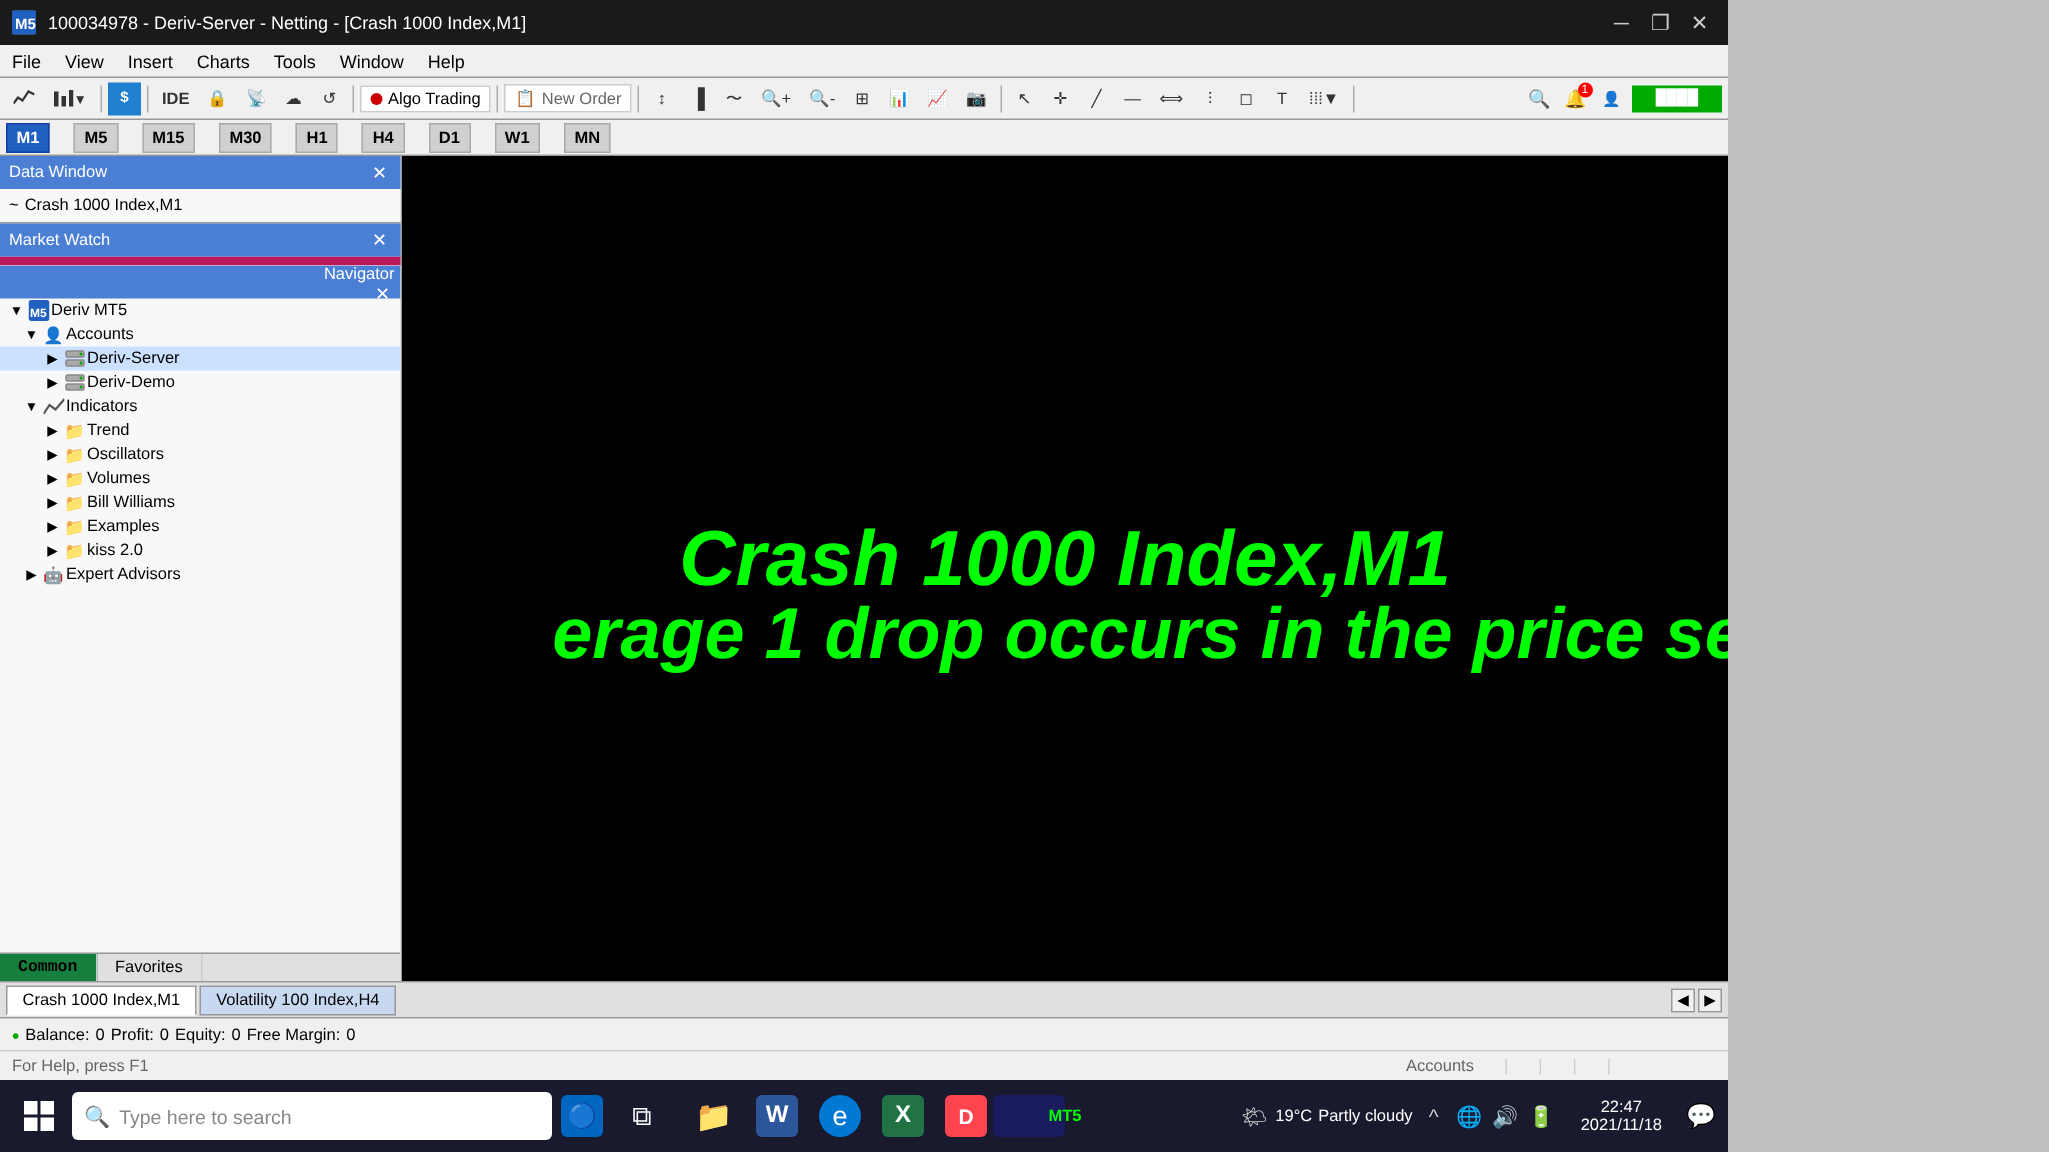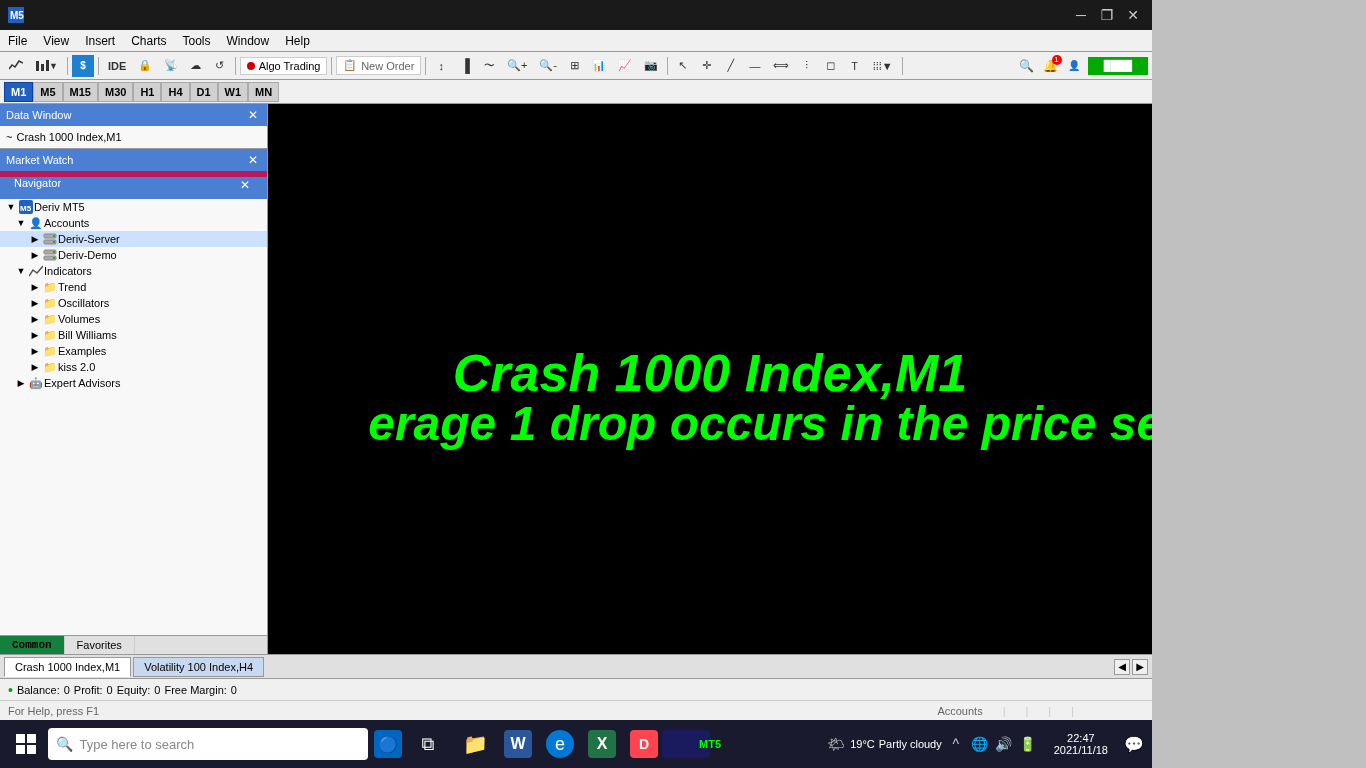--- a/index.html
+++ b/index.html
@@ -71,21 +71,21 @@
     .notif-badge { position: absolute; top: 0; right: 0; background: red; color: white; border-radius: 50%; width: 10px; height: 10px; font-size: 8px; display: flex; align-items: center; justify-content: center; }
 
     
     #timeframe-bar {
       height: 24px;
       background: #f0f0f0;
       display: flex;
       align-items: center;
       border-bottom: 1px solid #999;
       padding: 0 4px;
-      gap: 0;
+      gap: 16px;
     }
     .tf-btn {
       height: 20px;
       min-width: 28px;
       padding: 0 6px;
       background: #d0d0d0;
       border: 1px solid #aaa;
       cursor: pointer;
       font-size: 11px;
       font-weight: bold;
@@ -185,25 +185,26 @@
       background: #f8f8f8;
       overflow: hidden;
       display: flex;
       flex-direction: column;
     }
     #navigator-header {
       height: 22px;
       background: #4a7fd4;
       color: white;
       display: flex;
-      align-items: flex-start;
+      align-items: flex-end;
       justify-content: space-between;
-      padding: 0 14px;
+      padding: 0 4px;
       font-size: 11px;
       flex-shrink: 0;
+      flex-direction: column;
     }
     #navigator-tree {
       flex: 1;
       overflow-y: auto;
       font-size: 11px;
     }
     .tree-item {
       display: flex;
       align-items: center;
       padding: 1px 0;
@@ -363,20 +364,21 @@
 <div id="app">
 
   <div id="title-bar">
     <div class="title-left">
       <div class="title-icon">
         <svg width="16" height="16" viewBox="0 0 16 16">
           <rect width="16" height="16" fill="#2060c0"></rect>
           <text x="2" y="12" fill="white" font-size="10" font-weight="bold">M5</text>
         </svg>
       </div>
+      <span>100034978 - Deriv-Server - Netting - [Crash 1000 Index,M1]</span>
     </div>
     <div class="title-controls">
       <div class="title-btn">─</div>
       <div class="title-btn">❐</div>
       <div class="title-btn close-btn">✕</div>
     </div>
   </div>
 
   <div id="menu-bar">
     <div class="menu-item">File</div>

